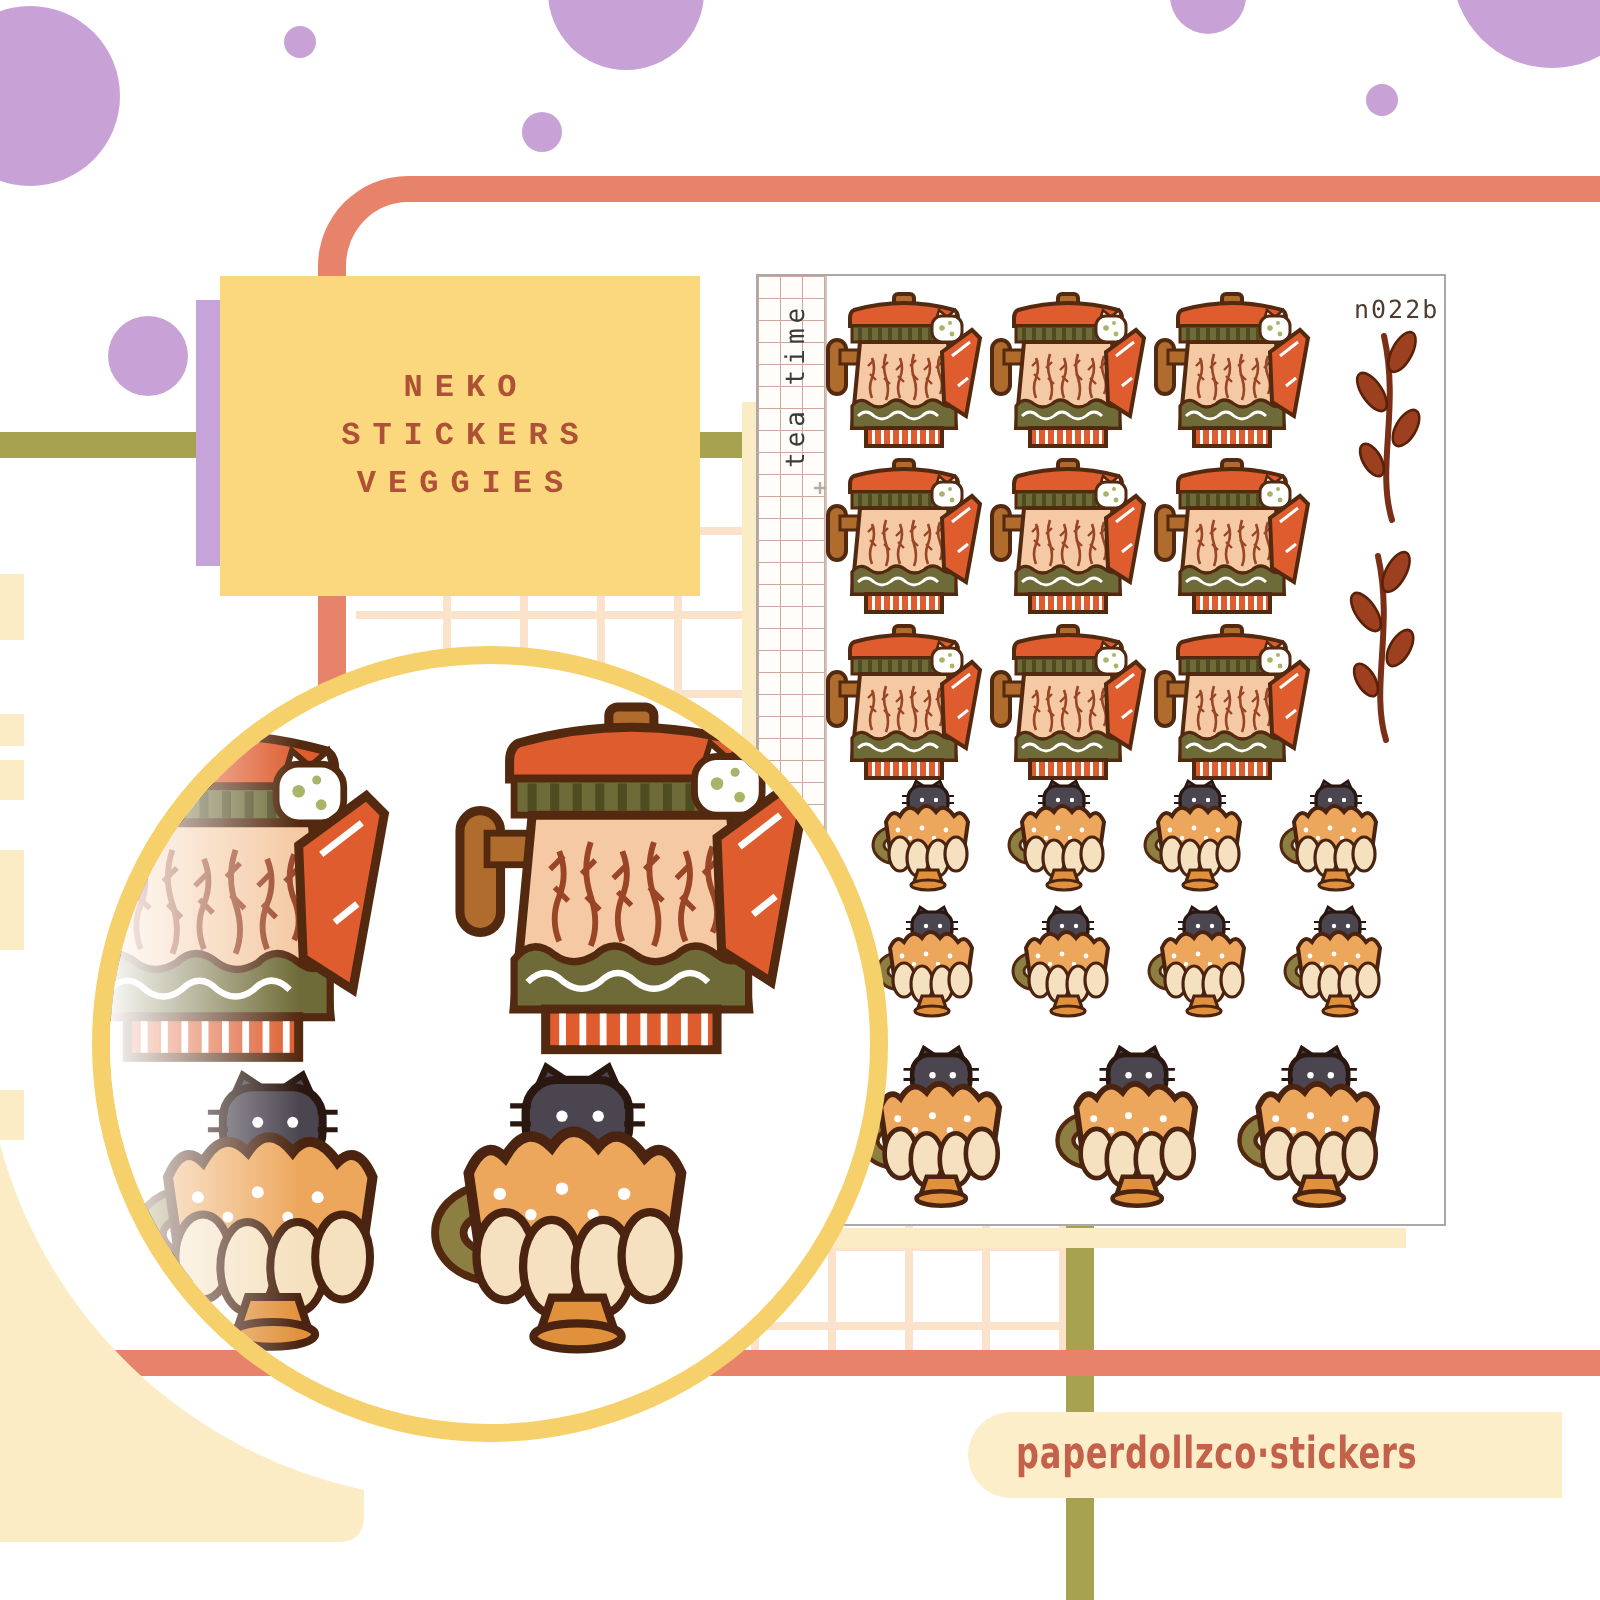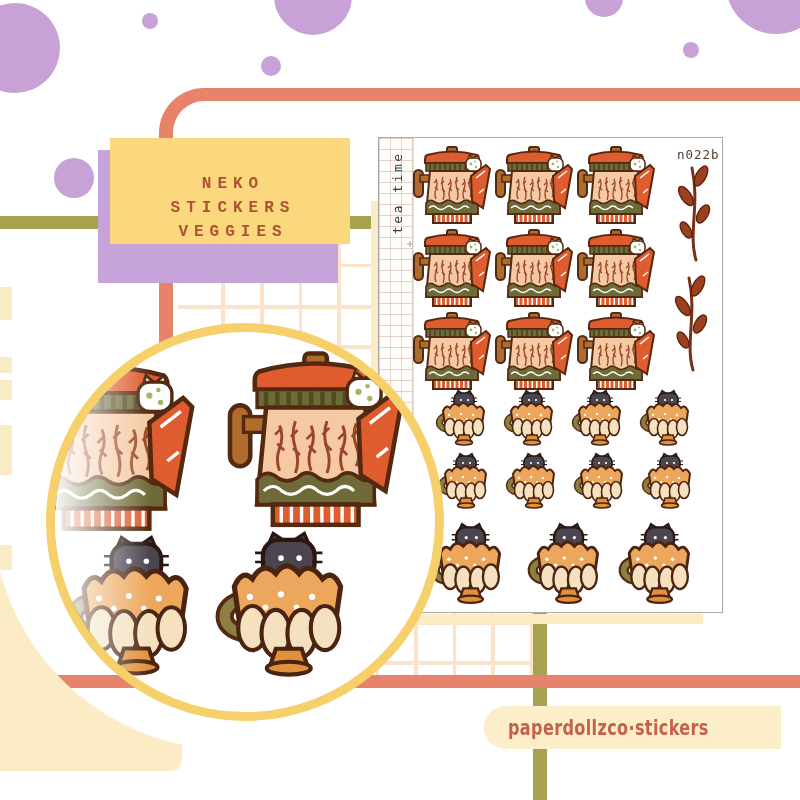--- a/index.html
+++ b/index.html
@@ -25,22 +25,22 @@
   .cream{background:#fbecc6;}
   #cream-sliver{left:371px;top:201px;width:11px;height:419px;z-index:6;}
   #cream-under-sheet{left:360px;top:614px;width:343px;height:10px;z-index:6;}
   .dash{position:absolute;left:0;width:12px;background:#fbecc6;z-index:6;}
   #cream-ring{left:0;top:540px;z-index:6;}
   
   #sheet{left:378px;top:137px;width:345px;height:476px;background:#ffffff;
     border:1px solid #a9a9a9;box-sizing:border-box;z-index:7;}
   
   #card-shadow{left:98px;top:150px;width:240px;height:133px;background:#c6a3d9;z-index:8;}
-  #card{left:110px;top:138px;width:240px;height:106px;background:#fbd77d;z-index:9;
-    display:flex;flex-direction:column;justify-content:flex-end;align-items:center;}
+  #card{left:110px;top:138px;width:240px;height:160px;background:#fbd77d;z-index:9;
+    display:flex;flex-direction:column;justify-content:center;align-items:center;}
   #card .line{font-family:"Liberation Mono","DejaVu Sans Mono",monospace;font-weight:bold;
     font-size:16px;line-height:24px;letter-spacing:6px;color:#ad5236;text-indent:6px;}
   
   #circle{left:46px;top:323px;width:380px;height:380px;background:#fff;
     border:9px solid #f5d06b;border-radius:50%;overflow:hidden;z-index:10;}
   #circle-fade{left:0;top:0;width:95px;height:100%;z-index:2;
     background:linear-gradient(90deg,rgba(255,255,255,.95),rgba(255,255,255,0));}
   
   #social-bar{left:484px;top:706px;width:297px;height:43px;background:#fdeeca;
     border-radius:22px 0 0 22px;z-index:11;display:flex;align-items:center;

